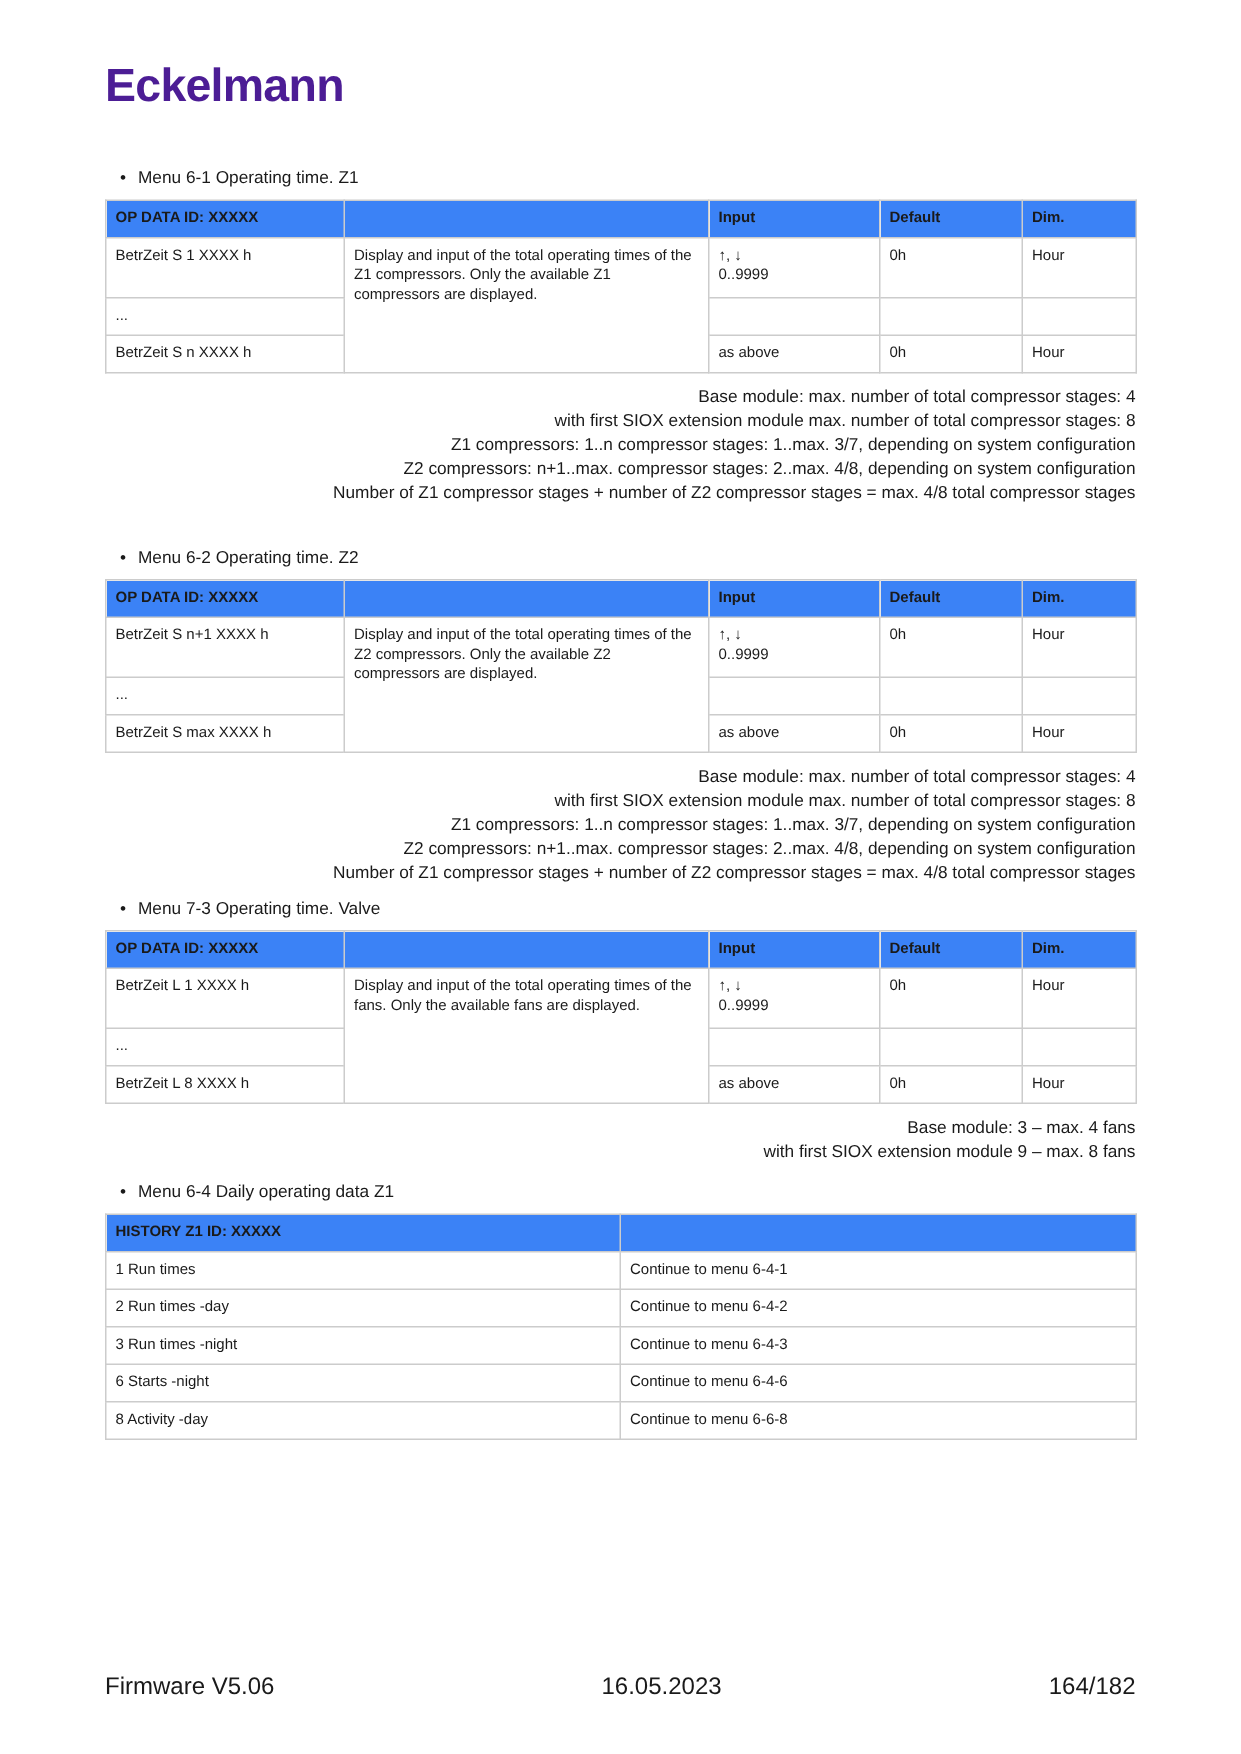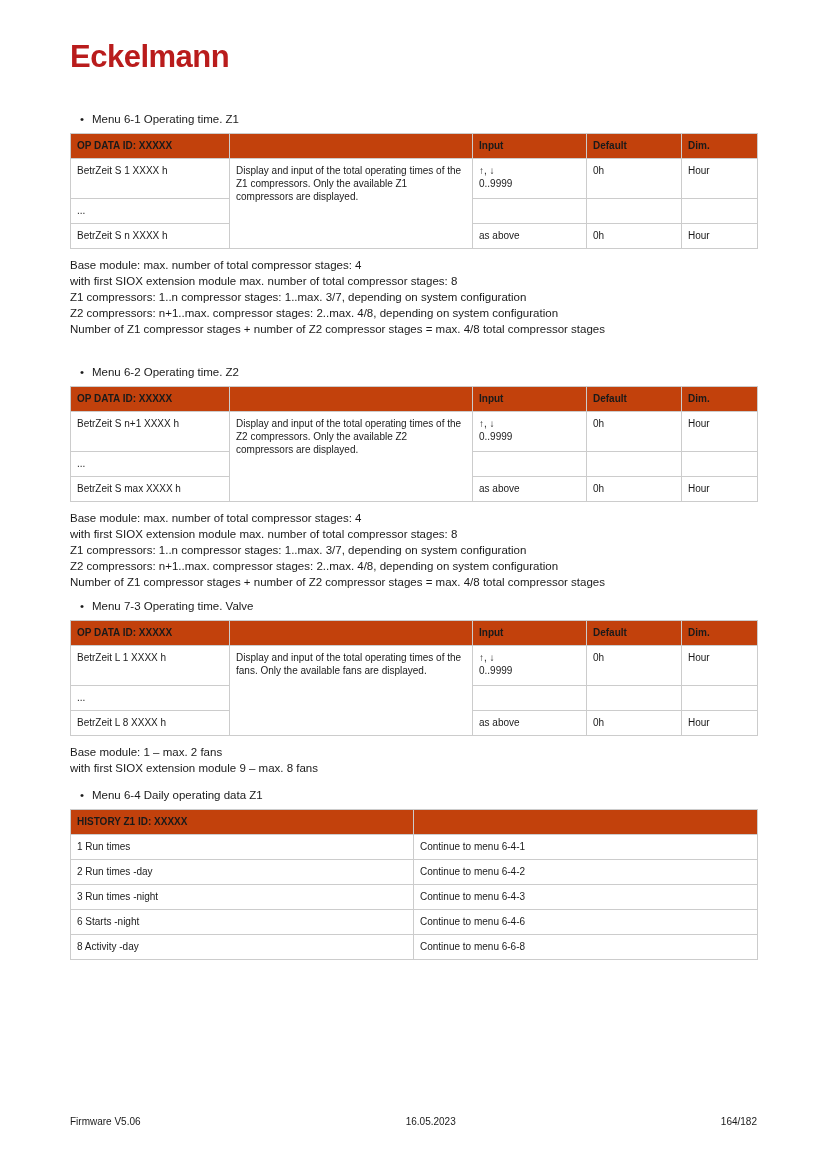--- a/index.html
+++ b/index.html
@@ -15,21 +15,21 @@
     padding: 0 70px;
     background: #ffffff;
     overflow: hidden;
   }
   .logo {
     margin-top: 40px;
     font-size: 31px;
     line-height: 34px;
     font-weight: 700;
     letter-spacing: -0.5px;
-    color: #b91c1c;
+    color: #4c1d95;
   }
   .bullet {
     display: flex;
     font-size: 11.5px;
     line-height: 14px;
     padding-left: 10px;
   }
   .bullet .dot { width: 12px; }
   .mt-b1 { margin-top: 38px; }
   .mt-b2 { margin-top: 28px; }
@@ -45,45 +45,45 @@
   td {
     border: 1px solid #cccccc;
     padding: 5px 6px 3px 6px;
     vertical-align: top;
     font-size: 10px;
     line-height: 13px;
     color: #1a1a1a;
     overflow: hidden;
   }
   tr.thead td {
-    background: #c2410c;
+    background: #3b82f6;
     font-weight: 700;
     height: 25px;
     margin-top: 14px;
   }
   tr.r40 td { height: 40px; }
   tr.r25 td { height: 25px; }
   .op-table col.c1 { width: 159px; }
   .op-table col.c2 { width: 243px; }
   .op-table col.c3 { width: 114px; }
   .op-table col.c4 { width: 95px; }
   .op-table col.c5 { width: 76px; }
   .history-table col.h1 { width: 343px; }
   .history-table col.h2 { width: 344px; }
 
-  .notes { margin-top: 8px; }
+  .notes { margin-top: 8px; text-align: right; }
   .notes div { font-size: 11.5px; line-height: 16px; }
 
   .footer {
     position: absolute;
     top: 1116px; left: 70px;
     width: 687px;
     display: flex;
     justify-content: space-between;
-    font-size: 10px;
+    font-size: 16px;
     gap: 36px;
   }
 </style>
 </head>
 <body>
 
 <div class="page">
 
   <div class="logo">Eckelmann</div>
 
@@ -229,21 +229,21 @@
     </tr>
     <tr class="r25">
       <td>BetrZeit L 8 XXXX h</td>
       <td>as above</td>
       <td>0h</td>
       <td>Hour</td>
     </tr>
   </tbody>
     </table>
   <div class="notes">
-    <div>Base module: 1 – max. 2 fans</div>
+    <div>Base module: 3 – max. 4 fans</div>
     <div>with first SIOX extension module 9 – max. 8 fans</div>
   </div>
 
   <div class="bullet mt-b4">
     <span class="dot">•</span>
     <span>Menu 6-4 Daily operating data Z1</span>
   </div>
   <table class="history-table">
     <colgroup>
         <col class="h1">

